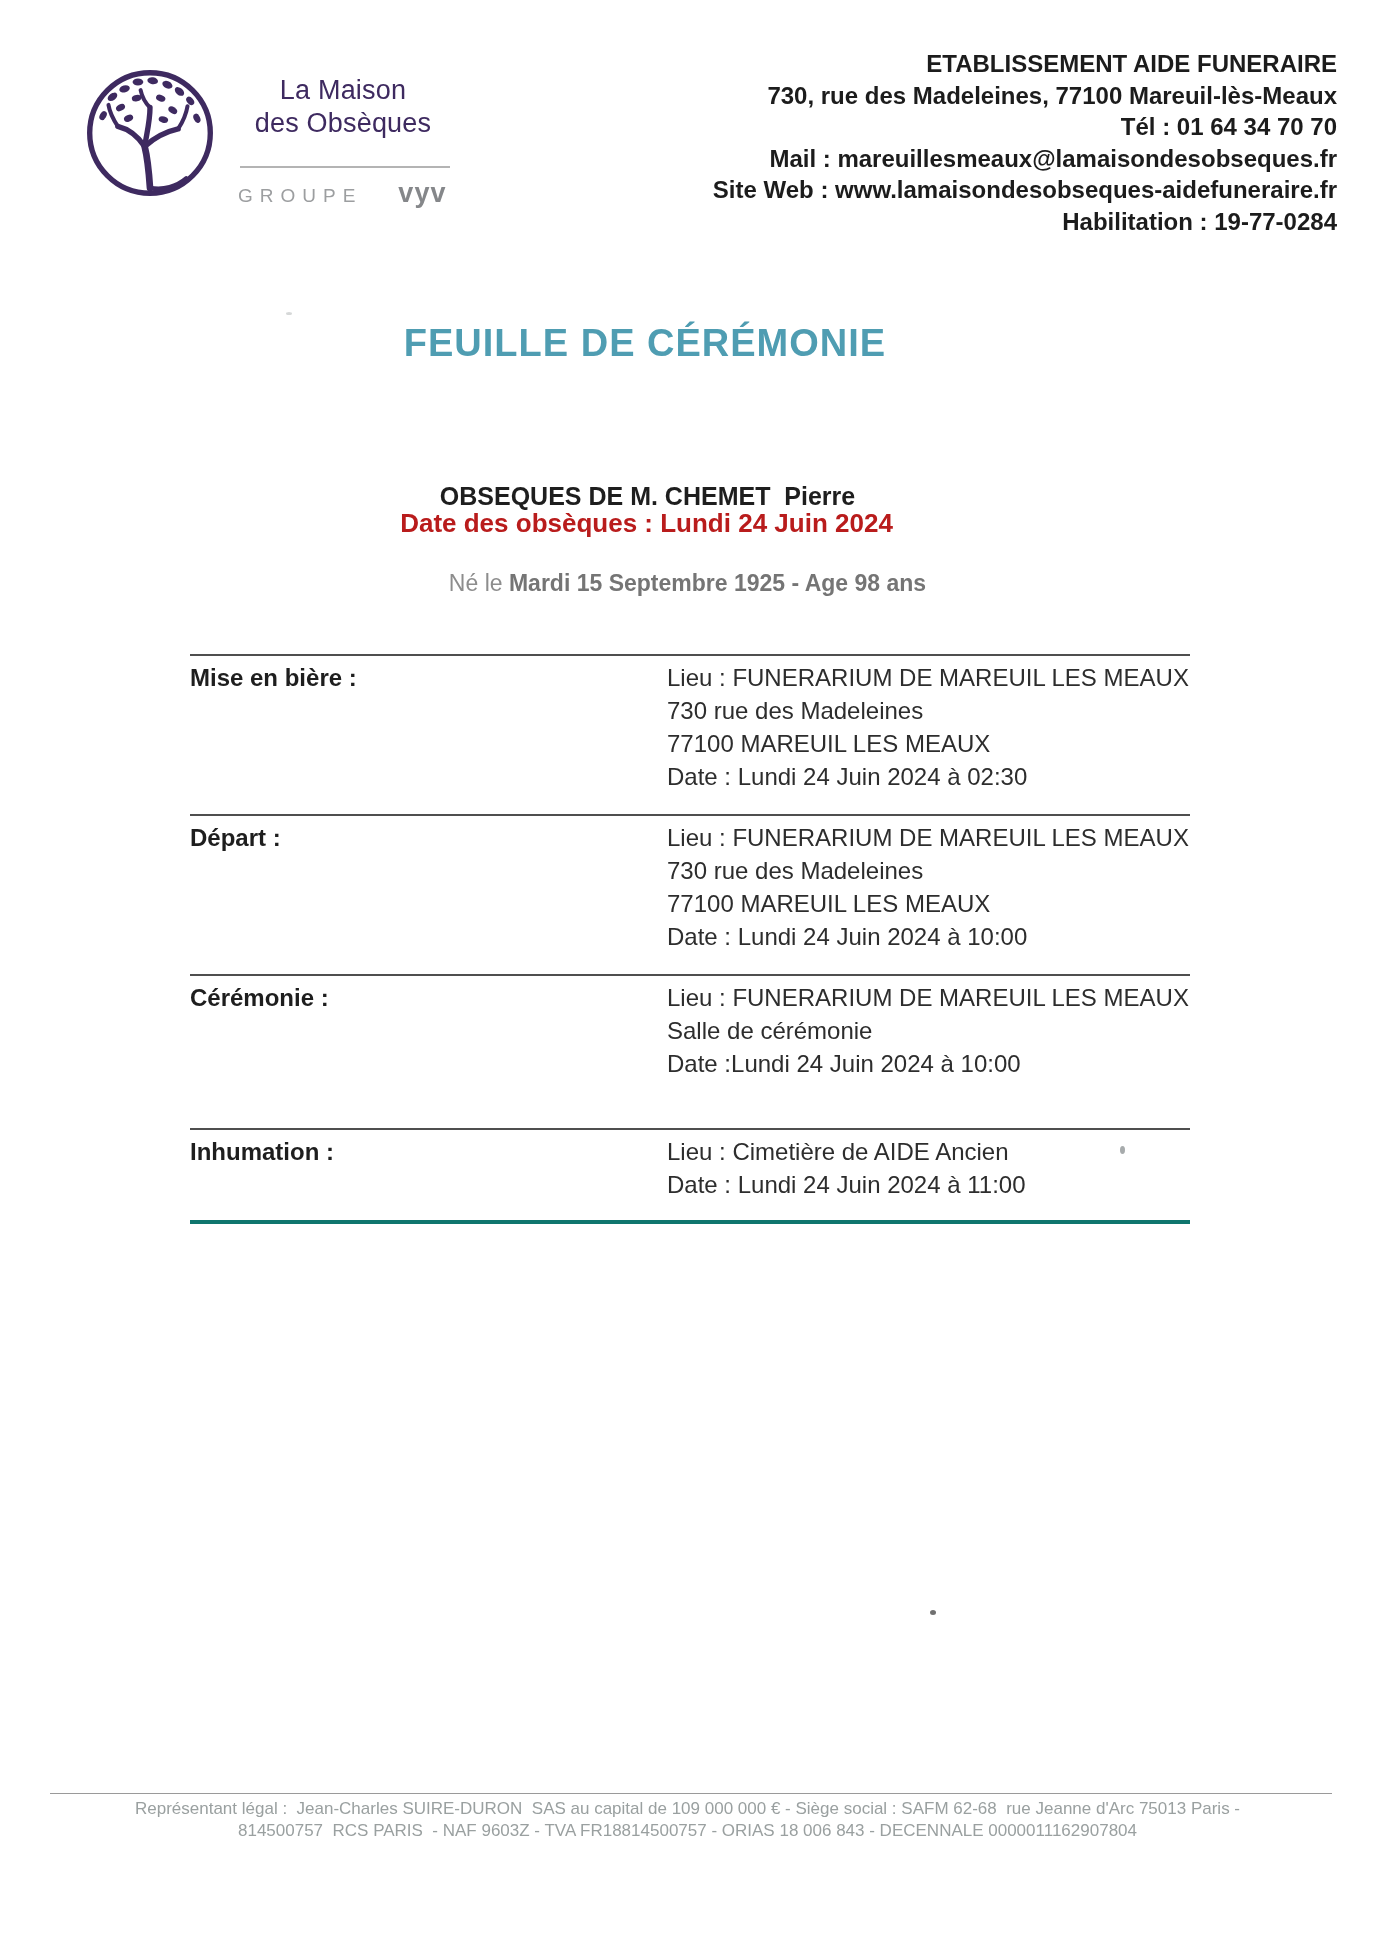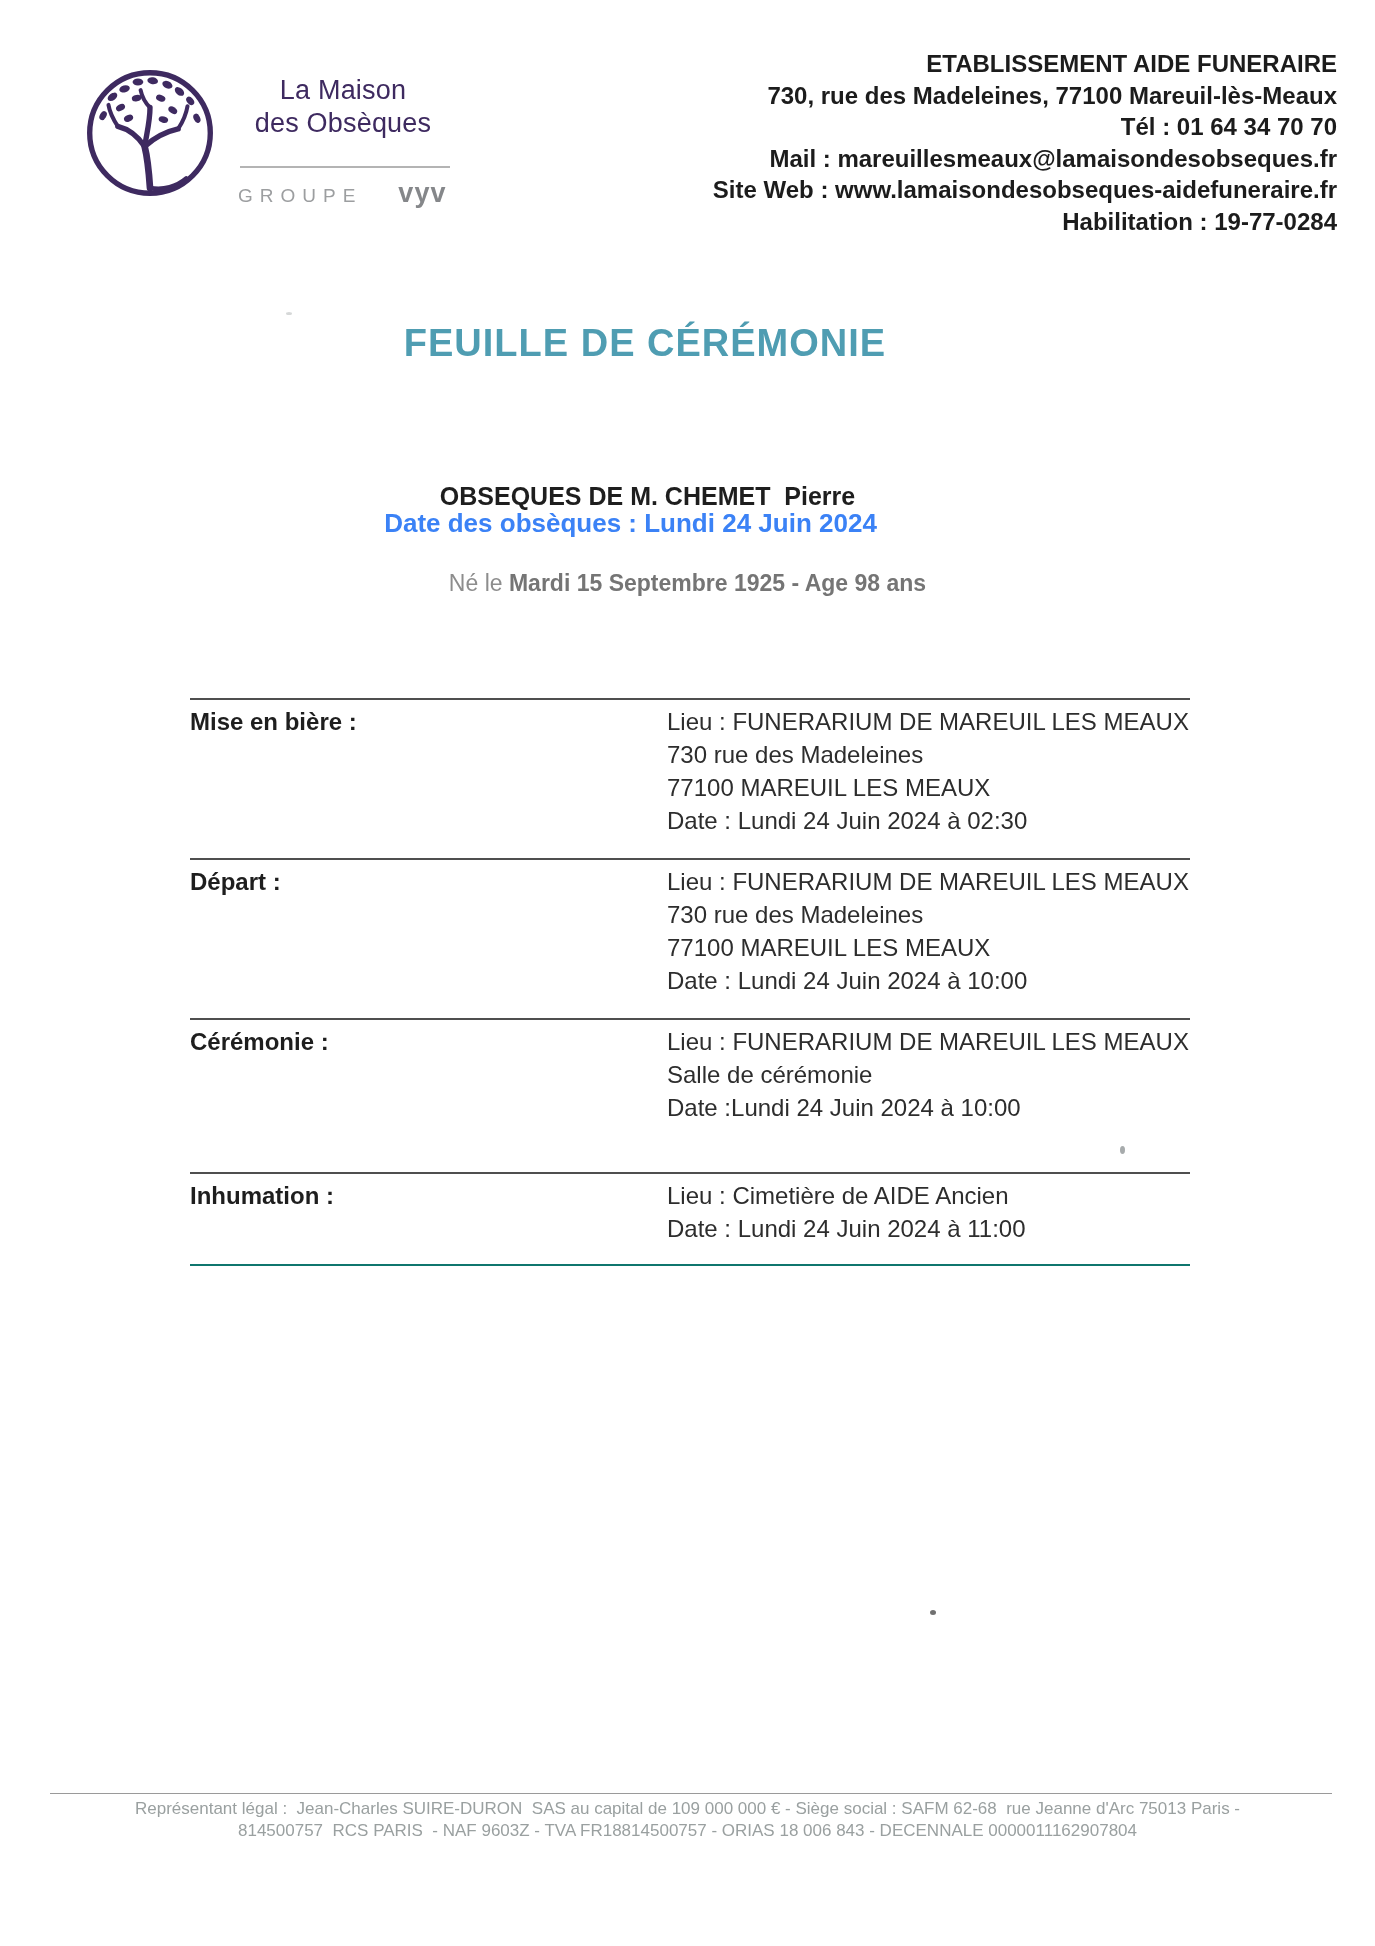--- a/index.html
+++ b/index.html
@@ -31,34 +31,33 @@
   
   .doc-title{
     position:absolute;top:322px;left:0;width:1290px;text-align:center;
     font-size:38px;font-weight:bold;color:#4f9db2;letter-spacing:1px;
   }
   .obseques-heading{
     position:absolute;top:450px;left:0;width:1295px;text-align:center;
     font-size:25px;font-weight:bold;color:#1e1e1e;margin-top:32px;
   }
   .funeral-date{
-    position:absolute;top:508px;left:0;width:1261px;text-align:center;
-    font-size:26px;font-weight:bold;color:#3b82f6;
+    position:absolute;top:508px;left:16px;width:1261px;text-align:center;
+    font-size:26px;font-weight:bold;color:#b91c1c;
   }
   .birth-line{
     position:absolute;top:570px;left:0;width:1375px;text-align:center;
     font-size:23px;color:#8d8d8d;
   }
   .birth-line .bold-part{font-weight:bold;color:#757575;}
 
   
   .schedule{
     position:absolute;left:190px;top:654px;width:1000px;
-    border-bottom:2px solid #0f766e;
-    margin-top:44px;
+    border-bottom:4px solid #0f766e;
   }
   .trow{
     display:flex;border-top:2px solid #4f4f4f;box-sizing:border-box;
     padding-top:5px;
   }
   .trow:nth-child(1){min-height:160px;}
   .trow:nth-child(2){min-height:160px;}
   .trow:nth-child(3){min-height:154px;}
   .trow:nth-child(4){min-height:92px;}
   .tlabel{

